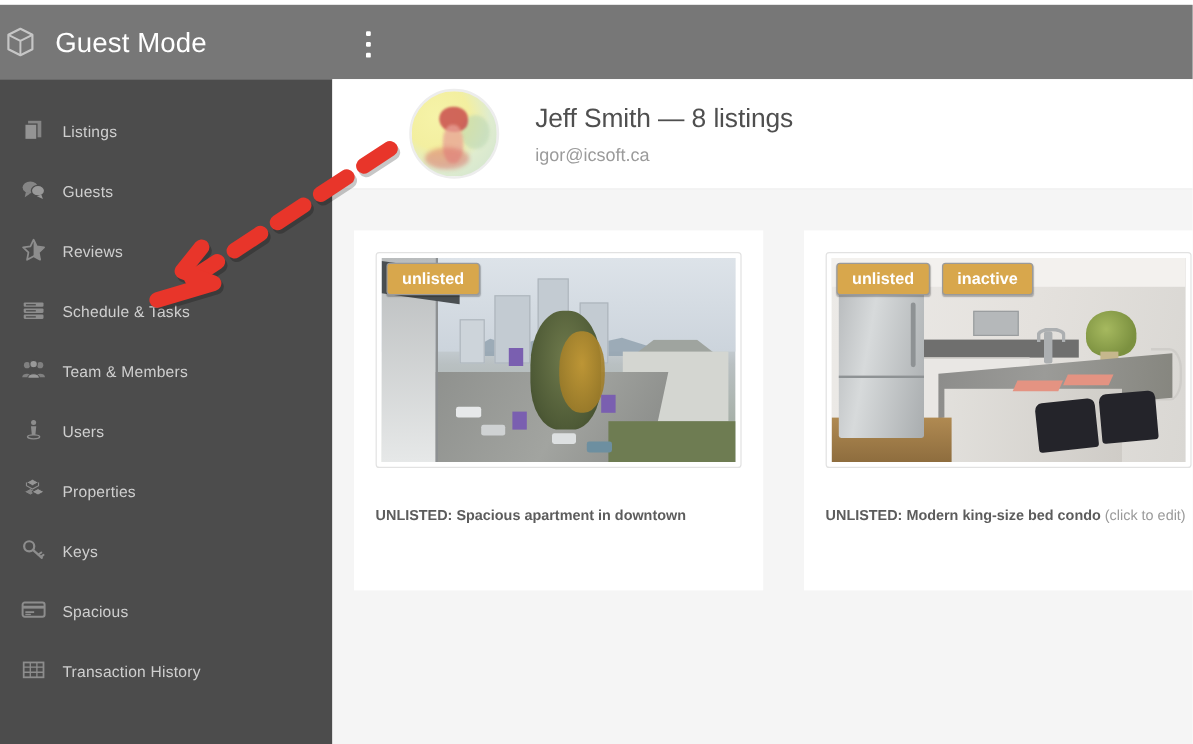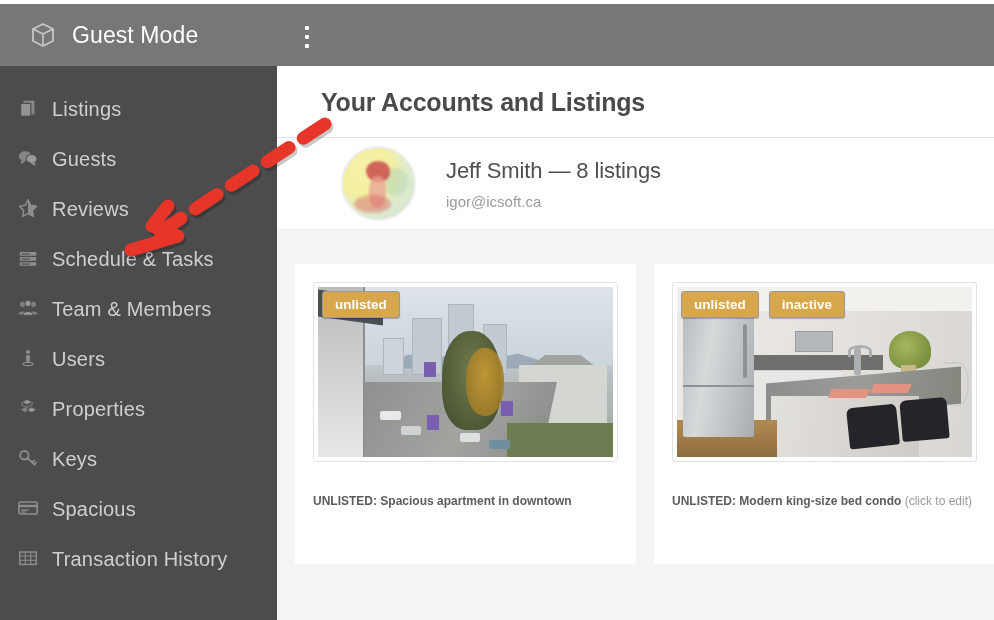--- a/index.html
+++ b/index.html
@@ -12,21 +12,21 @@
   .app { position: relative; width: 994px; height: 620px; background:#ffffff; }
 
   
   .top-strip { position:absolute; top:0; left:0; width:994px; height:4px; background:#ffffff; }
 
   
   .topbar {
     position:absolute; top:4px; left:0; width:994px; height:62px;
     background:#777777; display:flex; align-items:center;
   }
-  .brand { display:flex; align-items:center; height:62px; padding-left:30px; }
+  .brand { display:flex; align-items:center; height:62px; padding-left:4px; }
   .cube-icon { width:26px; height:26px; flex:none; margin-right:16px; opacity:.88; }
   .brand-title {
     color:#ffffff; font-size:23px; font-weight:400; letter-spacing:.1px;
     white-space:nowrap;
   }
   .kebab {
     position:absolute; left:298px; top:22px; width:18px; height:22px;
     display:flex; flex-direction:column; justify-content:space-between; align-items:center;
   }
   .kebab span { display:block; width:4px; height:4px; background:#ffffff; border-radius:1px; }
@@ -35,21 +35,21 @@
   .sidebar {
     position:absolute; top:66px; left:0; width:277px; height:554px;
     background:#4c4c4c; padding-top:18px;
   }
   .nav-item {
     display:flex; align-items:center; height:50px; padding-left:16px;
     cursor:pointer;
   }
   .nav-ico { width:26px; height:24px; flex:none; margin-right:10px; opacity:.62; }
   .nav-label {
-    color:#cfcfcf; font-size:20px; font-weight:400; letter-spacing:.2px; white-space:nowrap;
+    color:#cfcfcf; font-size:13px; font-weight:400; letter-spacing:.2px; white-space:nowrap;
   }
 
   
   .main {
     position:absolute; top:66px; left:277px; width:717px; height:554px;
     background:#f5f5f5; overflow:hidden;
   }
   .page-head {
     background:#ffffff; height:72px; padding:22px 0 0 44px;
     border-bottom:1px solid #e4e4e4;
@@ -71,21 +71,21 @@
     background:#e8a296; border-radius:45%; opacity:.75; filter:blur(1.2px); }
   .avatar .blob-c { position:absolute; left:16%; top:66%; width:52%; height:26%;
     background:#d8615c; border-radius:50%; opacity:.45; filter:blur(1.6px); }
   .avatar .blob-d { position:absolute; left:58%; top:28%; width:34%; height:40%;
     background:#bdd8b4; border-radius:50%; opacity:.6; filter:blur(1.4px); }
   .acct-text { margin-left:30px; }
   .acct-name { font-size:22px; color:#4f4f4f; font-weight:400; letter-spacing:-.1px; }
   .acct-email { font-size:15px; color:#9b9b9b; margin-top:9px; }
 
   
-  .cards { display:flex; padding:34px 0 0 18px; gap:18px;justify-content:space-between; }
+  .cards { display:flex; padding:34px 0 0 18px; gap:34px;justify-content:space-between; }
   .card {
     background:#ffffff; width:341px; flex:none; padding:18px 18px 24px 18px;
     min-height:300px;
   }
   .thumb {
     position:relative; width:100%; height:180px; border:1px solid #e2e2e2;
     padding:4px; background:#fff; border-radius:3px; overflow:hidden;
   }
   .thumb-inner { position:relative; width:100%; height:100%; overflow:hidden; }
   .badges { position:absolute; left:8px; top:8px; display:flex; gap:10px; z-index:4; }
@@ -309,23 +309,20 @@
           <path d="M3 9.8 H21 M3 14.4 H21 M9 5.5 V19 M15 5.5 V19" stroke="#b5b5b5" stroke-width="1.2"></path>
         </svg>
       </span>
       <span class="nav-label">Transaction History</span>
     </div>
 
   </nav>
 
   <main class="main">
 
-    <div class="page-head">
-      <div class="page-title">Your Accounts and Listings</div>
-    </div>
 
     <div class="account-row">
       <div class="avatar">
         <span class="blob-d"></span>
           <span class="blob-a"></span>
         <span class="blob-b"></span>
           <span class="blob-c"></span>
       </div>
       <div class="acct-text">
         <div class="acct-name">Jeff Smith — 8 listings</div>

